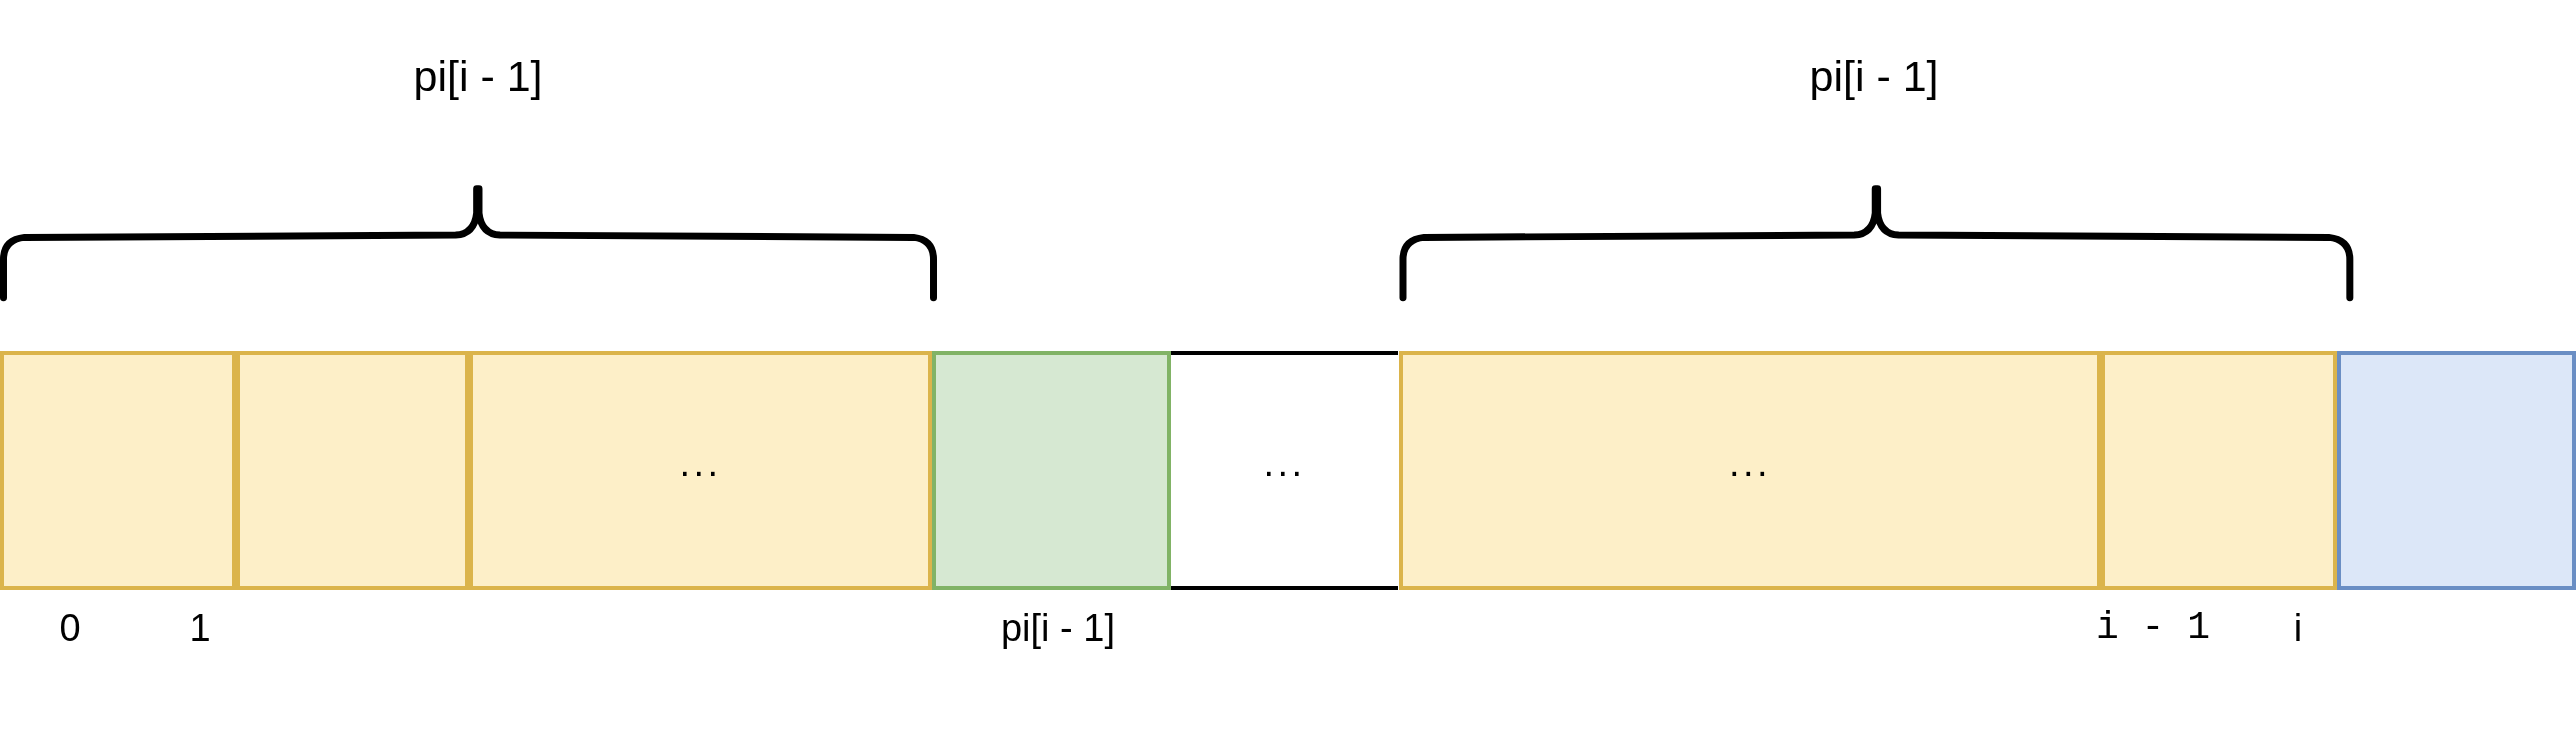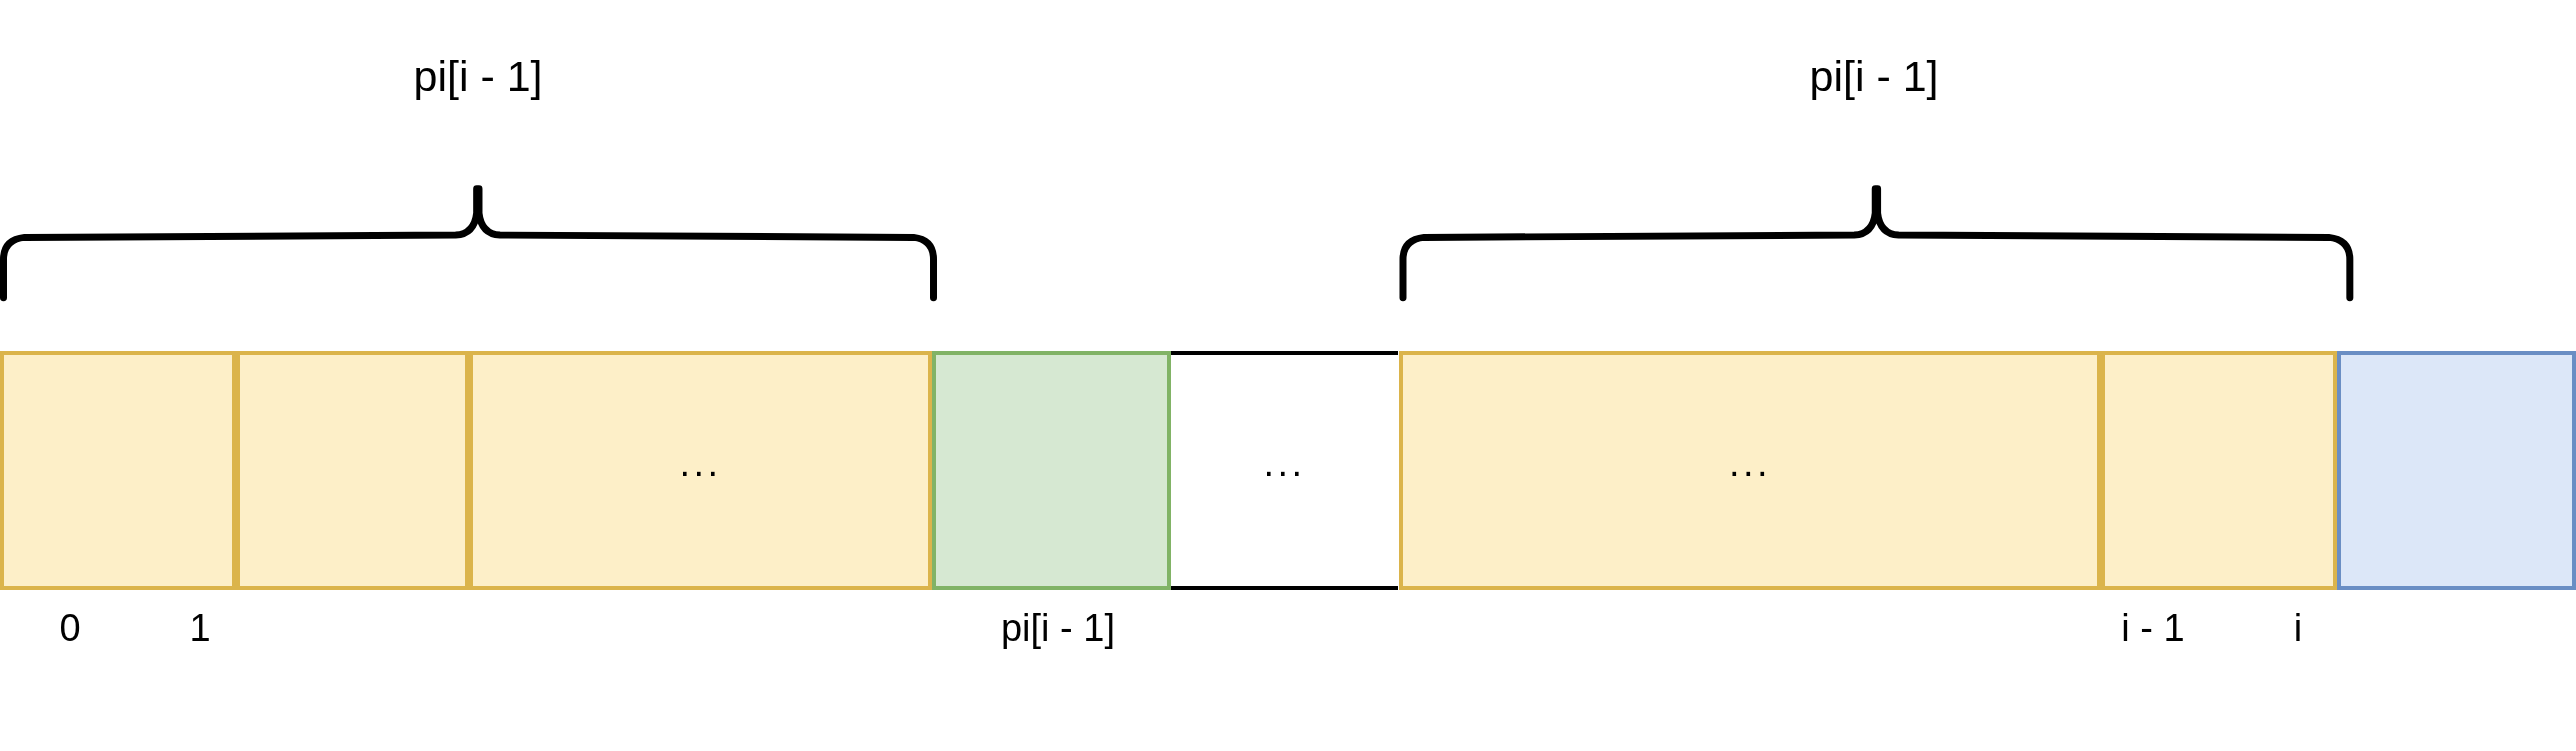--- a/index.html
+++ b/index.html
@@ -166,18 +166,18 @@
     </div>
 
   </div>
 
   <div class="index-label" style="left:70px;">0</div>
 
   <div class="index-label" style="left:200px;">1</div>
 
   <div class="index-label" style="left:1058px;">pi[i - 1]</div>
 
-  <div class="index-label" style="left:2153px;">i - 1</div>
+  <div class="index-label" style="left:2153px;font-family:Liberation Mono, monospace;">i - 1</div>
 
   <div class="index-label" style="left:2298px;">i</div>
 
 </div>
 
 
 </body></html>

